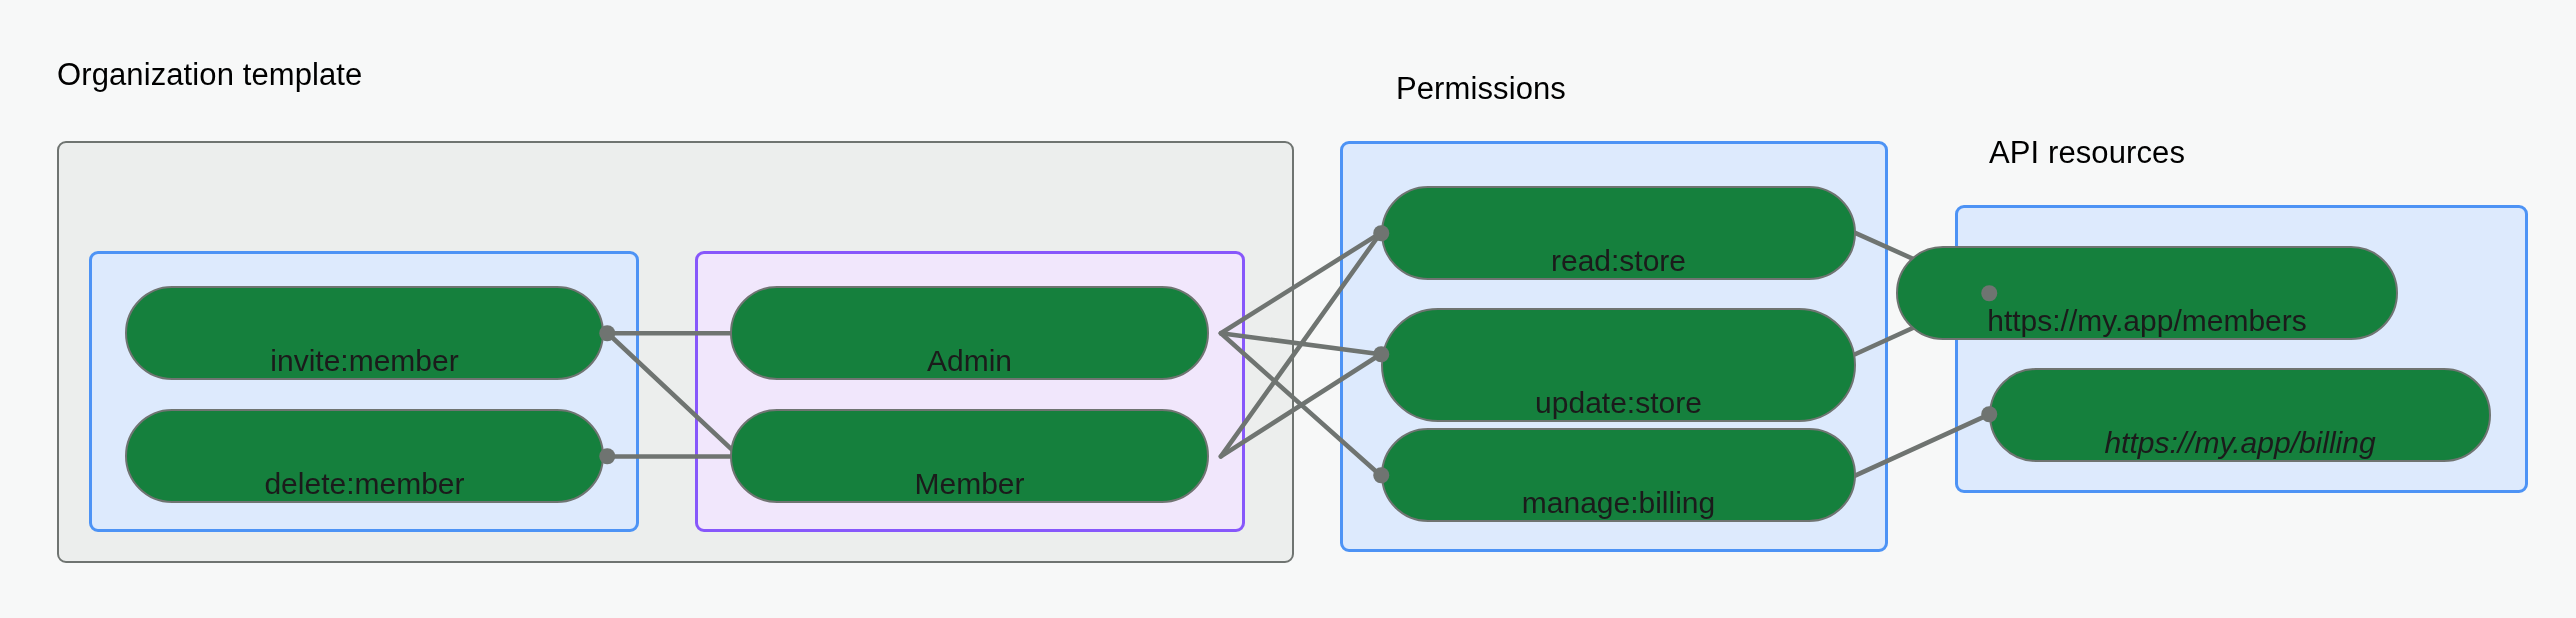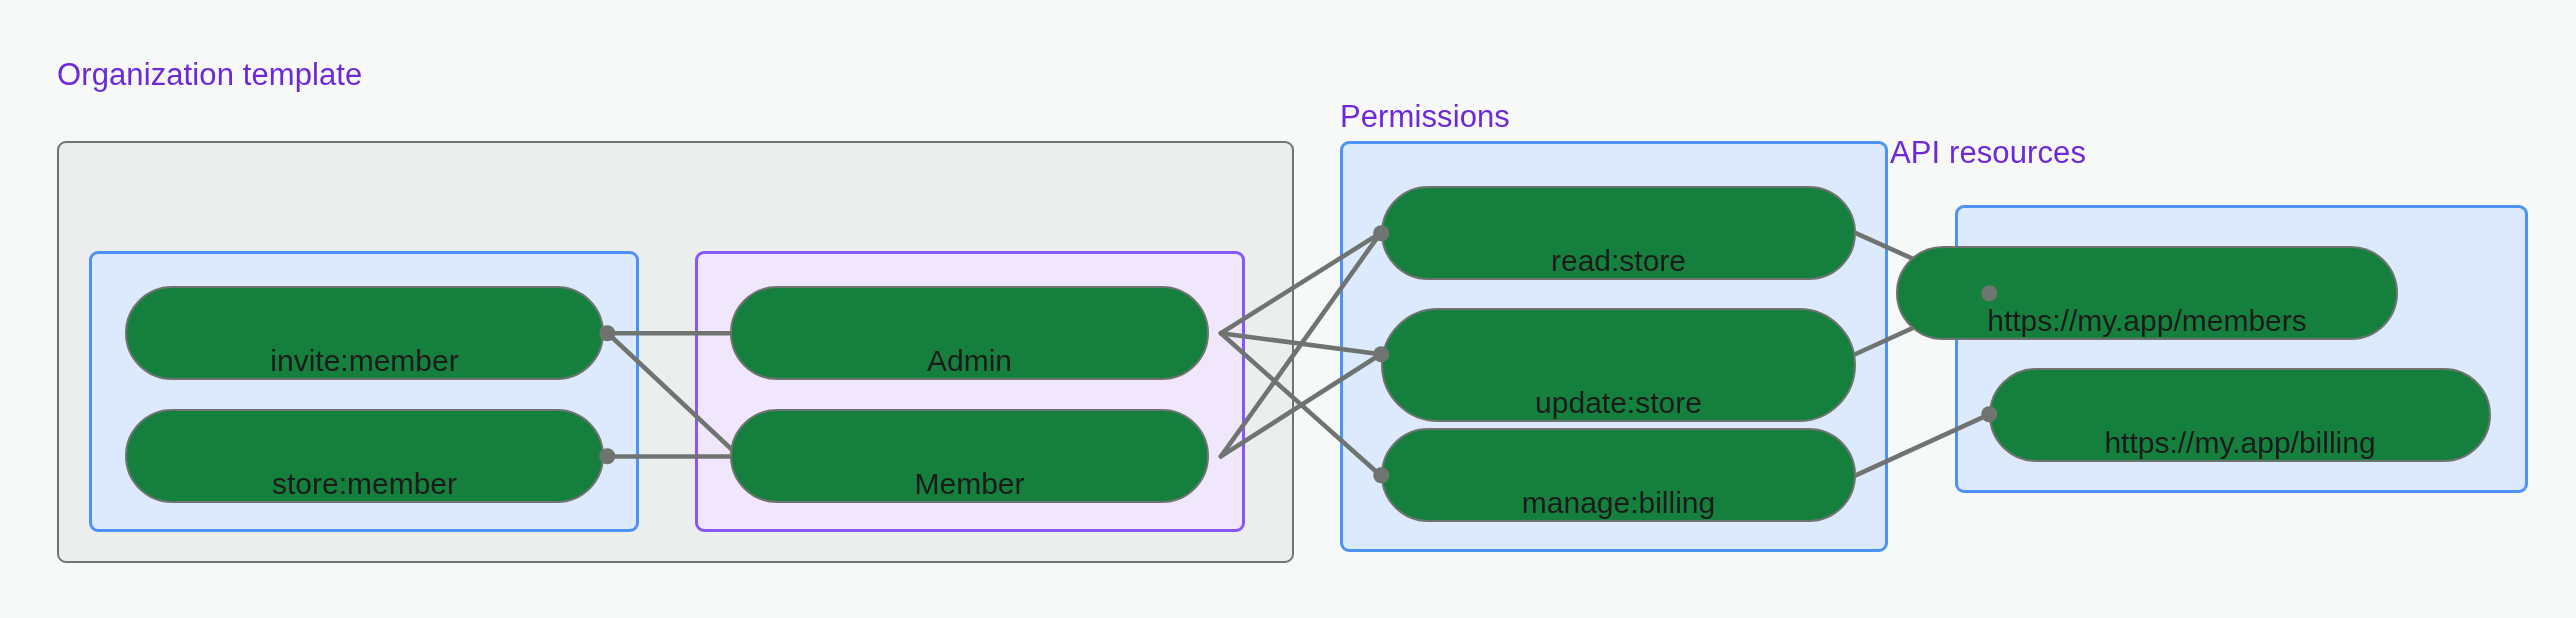--- a/index.html
+++ b/index.html
@@ -34,21 +34,21 @@
 
   
   .group {
     position: absolute;
     box-sizing: border-box;
   }
 
   .group-title {
     position: absolute;
     font-size: 31px;
-    color: #6d28d9;
+    color: #000000;
     white-space: nowrap;
     letter-spacing: 0.1px;
   }
 
   .outer-group {
     background: #eceeed;
     border: 2.7px solid #6f7471;
     border-radius: 9px;
     z-index: 1;
   }
@@ -125,64 +125,64 @@
   <div class="group-title" style="left:89px; top:181px;">Organization permissions</div>
 
   <div class="group blue-group" style="left:89px; top:251px; width:550px; height:281px;"></div>
 
   <div class="node" style="left:125px; top:286px; width:479px; height:94px;">
     <span>invite:member</span>
   </div>
   <div class="dot" style="left:607px; top:333px;"></div>
 
   <div class="node" style="left:125px; top:409px; width:479px; height:94px;">
-    <span>store:member</span>
+    <span>delete:member</span>
   </div>
   <div class="dot" style="left:607px; top:456px;"></div>
 
   <div class="group-title" style="left:695px; top:181px;">Organization roles</div>
 
   <div class="group purple-group" style="left:695px; top:251px; width:550px; height:281px;"></div>
 
   <div class="node" style="left:730px; top:286px; width:479px; height:94px;">
     <span>Admin</span>
   </div>
 
   <div class="node" style="left:730px; top:409px; width:479px; height:94px;">
     <span>Member</span>
   </div>
 
-  <div class="group-title" style="left:1340px; top:71px;margin-top:28px;">Permissions</div>
+  <div class="group-title" style="left:1396px; top:71px;">Permissions</div>
 
   <div class="group blue-group" style="left:1340px; top:141px; width:548px; height:411px;"></div>
 
   <div class="node" style="left:1381px; top:186px; width:475px; height:94px;">
     <span>read:store</span>
   </div>
   <div class="dot" style="left:1381px; top:233px;"></div>
   <div class="dot" style="left:1856px; top:233px; background:transparent;"></div>
 
   <div class="node" style="left:1381px; top:308px; width:475px; height:114px;">
     <span>update:store</span>
   </div>
   <div class="dot" style="left:1381px; top:354px;"></div>
 
   <div class="node" style="left:1381px; top:428px; width:475px; height:94px;">
     <span>manage:billing</span>
   </div>
   <div class="dot" style="left:1381px; top:475px;"></div>
 
-  <div class="group-title" style="left:1890px; top:135px;">API resources</div>
+  <div class="group-title" style="left:1989px; top:135px;">API resources</div>
 
   <div class="group blue-group" style="left:1955px; top:205px; width:573px; height:288px;"></div>
 
   <div class="node" style="left:1896px; top:246px; width:502px; height:94px;">
     <span>https://my.app/members</span>
   </div>
   <div class="dot" style="left:1989px; top:293px;"></div>
 
-  <div class="node" style="left:1989px; top:368px; width:502px; height:94px;">
+  <div class="node" style="left:1989px; top:368px; width:502px; height:94px;font-style:italic;">
     <span>https://my.app/billing</span>
   </div>
   <div class="dot" style="left:1989px; top:414px;"></div>
 
 </div>
 
 
 </body></html>

